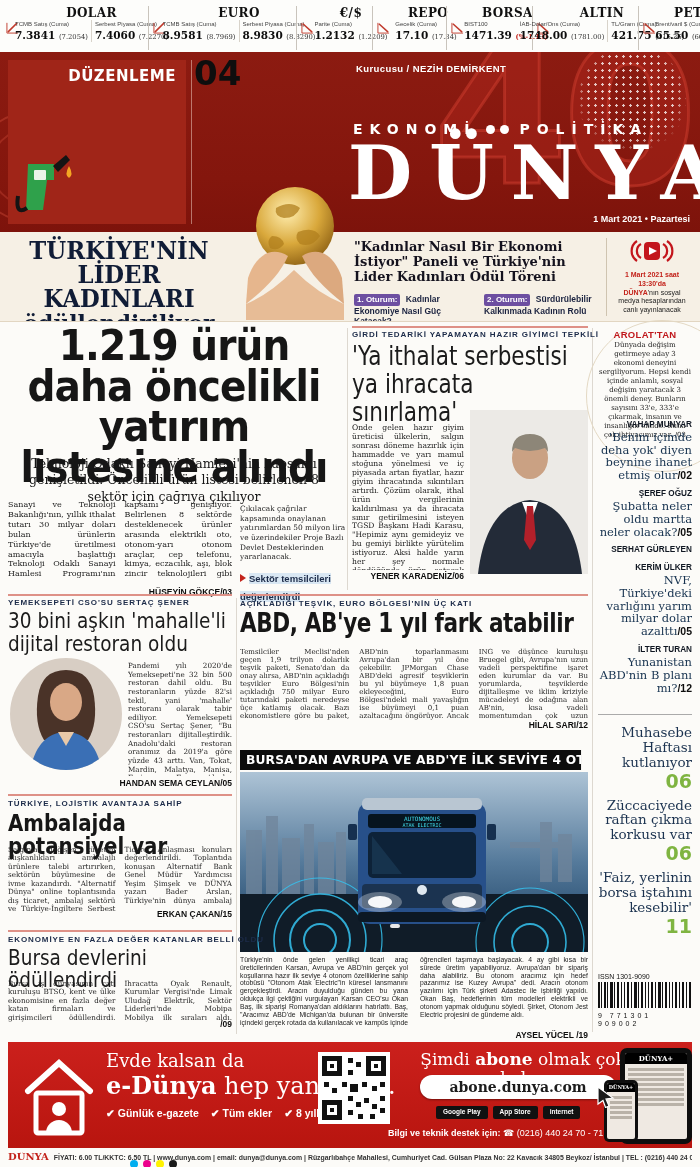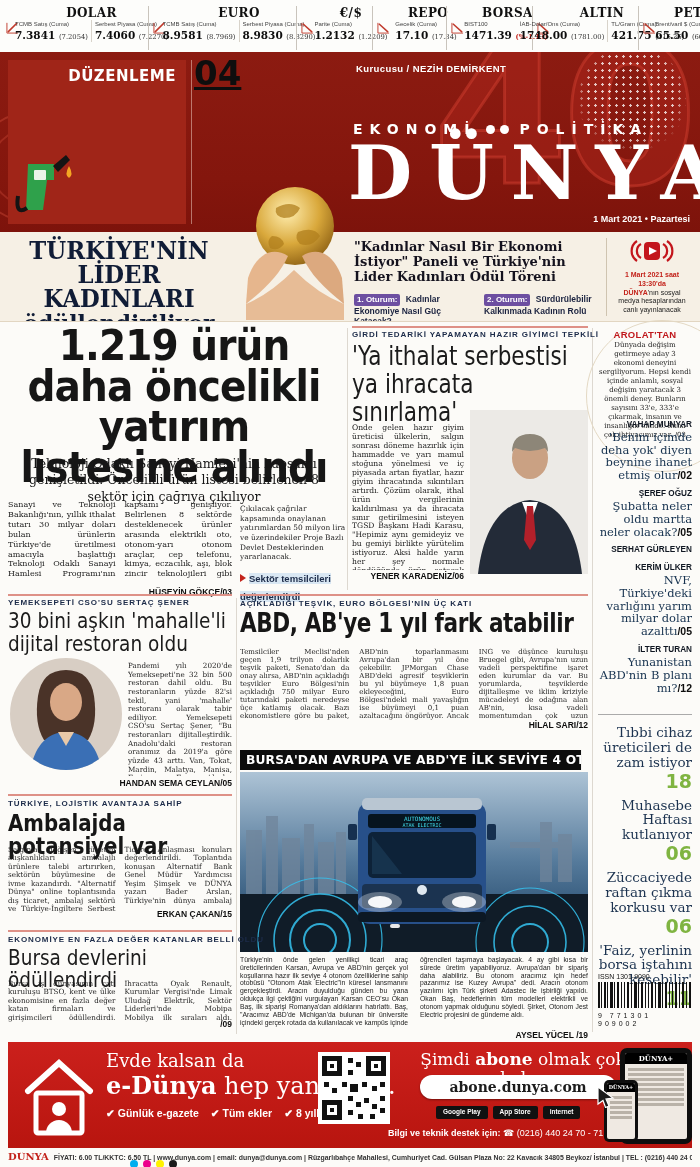--- a/index.html
+++ b/index.html
@@ -35,21 +35,21 @@
   .dot-globe { position:absolute; right:14px; top:-6px; width:108px; height:108px; border-radius:50%;
     background-image:radial-gradient(rgba(255,255,255,.85) 1px, transparent 1.45px);
     background-size:7px 7px; opacity:.9;
     -webkit-mask-image:radial-gradient(circle at 50% 45%, #000 0 55%, transparent 72%); }
   .duz-box { position:absolute; left:8px; top:8px; width:178px; height:164px;
     background:#a02518; padding:8px 10px; }
   .duz-box::after { content:""; position:absolute; right:-6px; top:0; width:1px; height:164px; background:rgba(255,235,225,.45); }
   .duz-kicker { display:block; text-align:right; font:bold 15px/1.1 "DejaVu Sans", sans-serif; color:#fff; letter-spacing:.5px; }
   .duz-text { margin-top:6px; margin-left:38px; text-align:right; font:bold 13.5px/1.18 "DejaVu Sans", sans-serif; color:#fff; }
   .duz-nozzle { position:absolute; left:2px; bottom:2px; }
-  .duz-page { position:absolute; left:194px; top:4px; font:bold 34px/1 "DejaVu Sans", sans-serif; color:#0e0e0e;text-decoration:underline; }
+  .duz-page { position:absolute; left:194px; top:4px; font:bold 34px/1 "DejaVu Sans", sans-serif; color:#0e0e0e; }
   .founder { position:absolute; left:356px; top:12px; font:bold 9.5px/1 "Liberation Sans", sans-serif; color:#fff; letter-spacing:.4px; }
   .brand-row { position:absolute; left:353px; top:70px; display:flex; align-items:center; gap:10px; z-index:2; }
   .brand-row span.wd { font:bold 14px/1 "DejaVu Sans", sans-serif; color:#fff; letter-spacing:7px; }
   .brand-dots { display:flex; gap:5px; }
   .brand-dots i { width:9px; height:9px; border-radius:50%; background:#fff; }
   .brand { position:absolute; left:348px; top:84px; font:bold 74px/1 "DejaVu Serif", serif;
     color:#fff; letter-spacing:17px; z-index:2; white-space:nowrap; }
   .mast-date { position:absolute; right:10px; top:163px; font:bold 9px/1 "Liberation Sans", sans-serif; color:#fff; z-index:3; }
   
   .gold-globe { position:absolute; left:236px; top:182px; z-index:8; }
@@ -399,24 +399,20 @@
       <div class="colm-name">KERİM ÜLKER</div>
       <div class="colm-title"><span>NVF, Türkiye'deki varlığını yarım milyar dolar azalttı</span><b>/05</b></div>
     </div>
     <div class="colm">
       <div class="colm-name">İLTER TURAN</div>
       <div class="colm-title"><span>Yunanistan ABD'nin B planı mı?</span><b>/12</b></div>
     </div>
   </div>
 
   <div class="teasers">
-    <div class="teaser">
-      <div class="teaser-text">Tıbbi cihaz üreticileri de zam istiyor</div>
-      <div class="teaser-page">18</div>
-    </div>
     <div class="teaser">
       <div class="teaser-text">Muhasebe Haftası kutlanıyor</div>
       <div class="teaser-page">06</div>
     </div>
     <div class="teaser">
       <div class="teaser-text">Züccaciyede raftan çıkma korkusu var</div>
       <div class="teaser-page">06</div>
     </div>
     <div class="teaser">
       <div class="teaser-text">'Faiz, yerlinin borsa iştahını kesebilir'</div>

